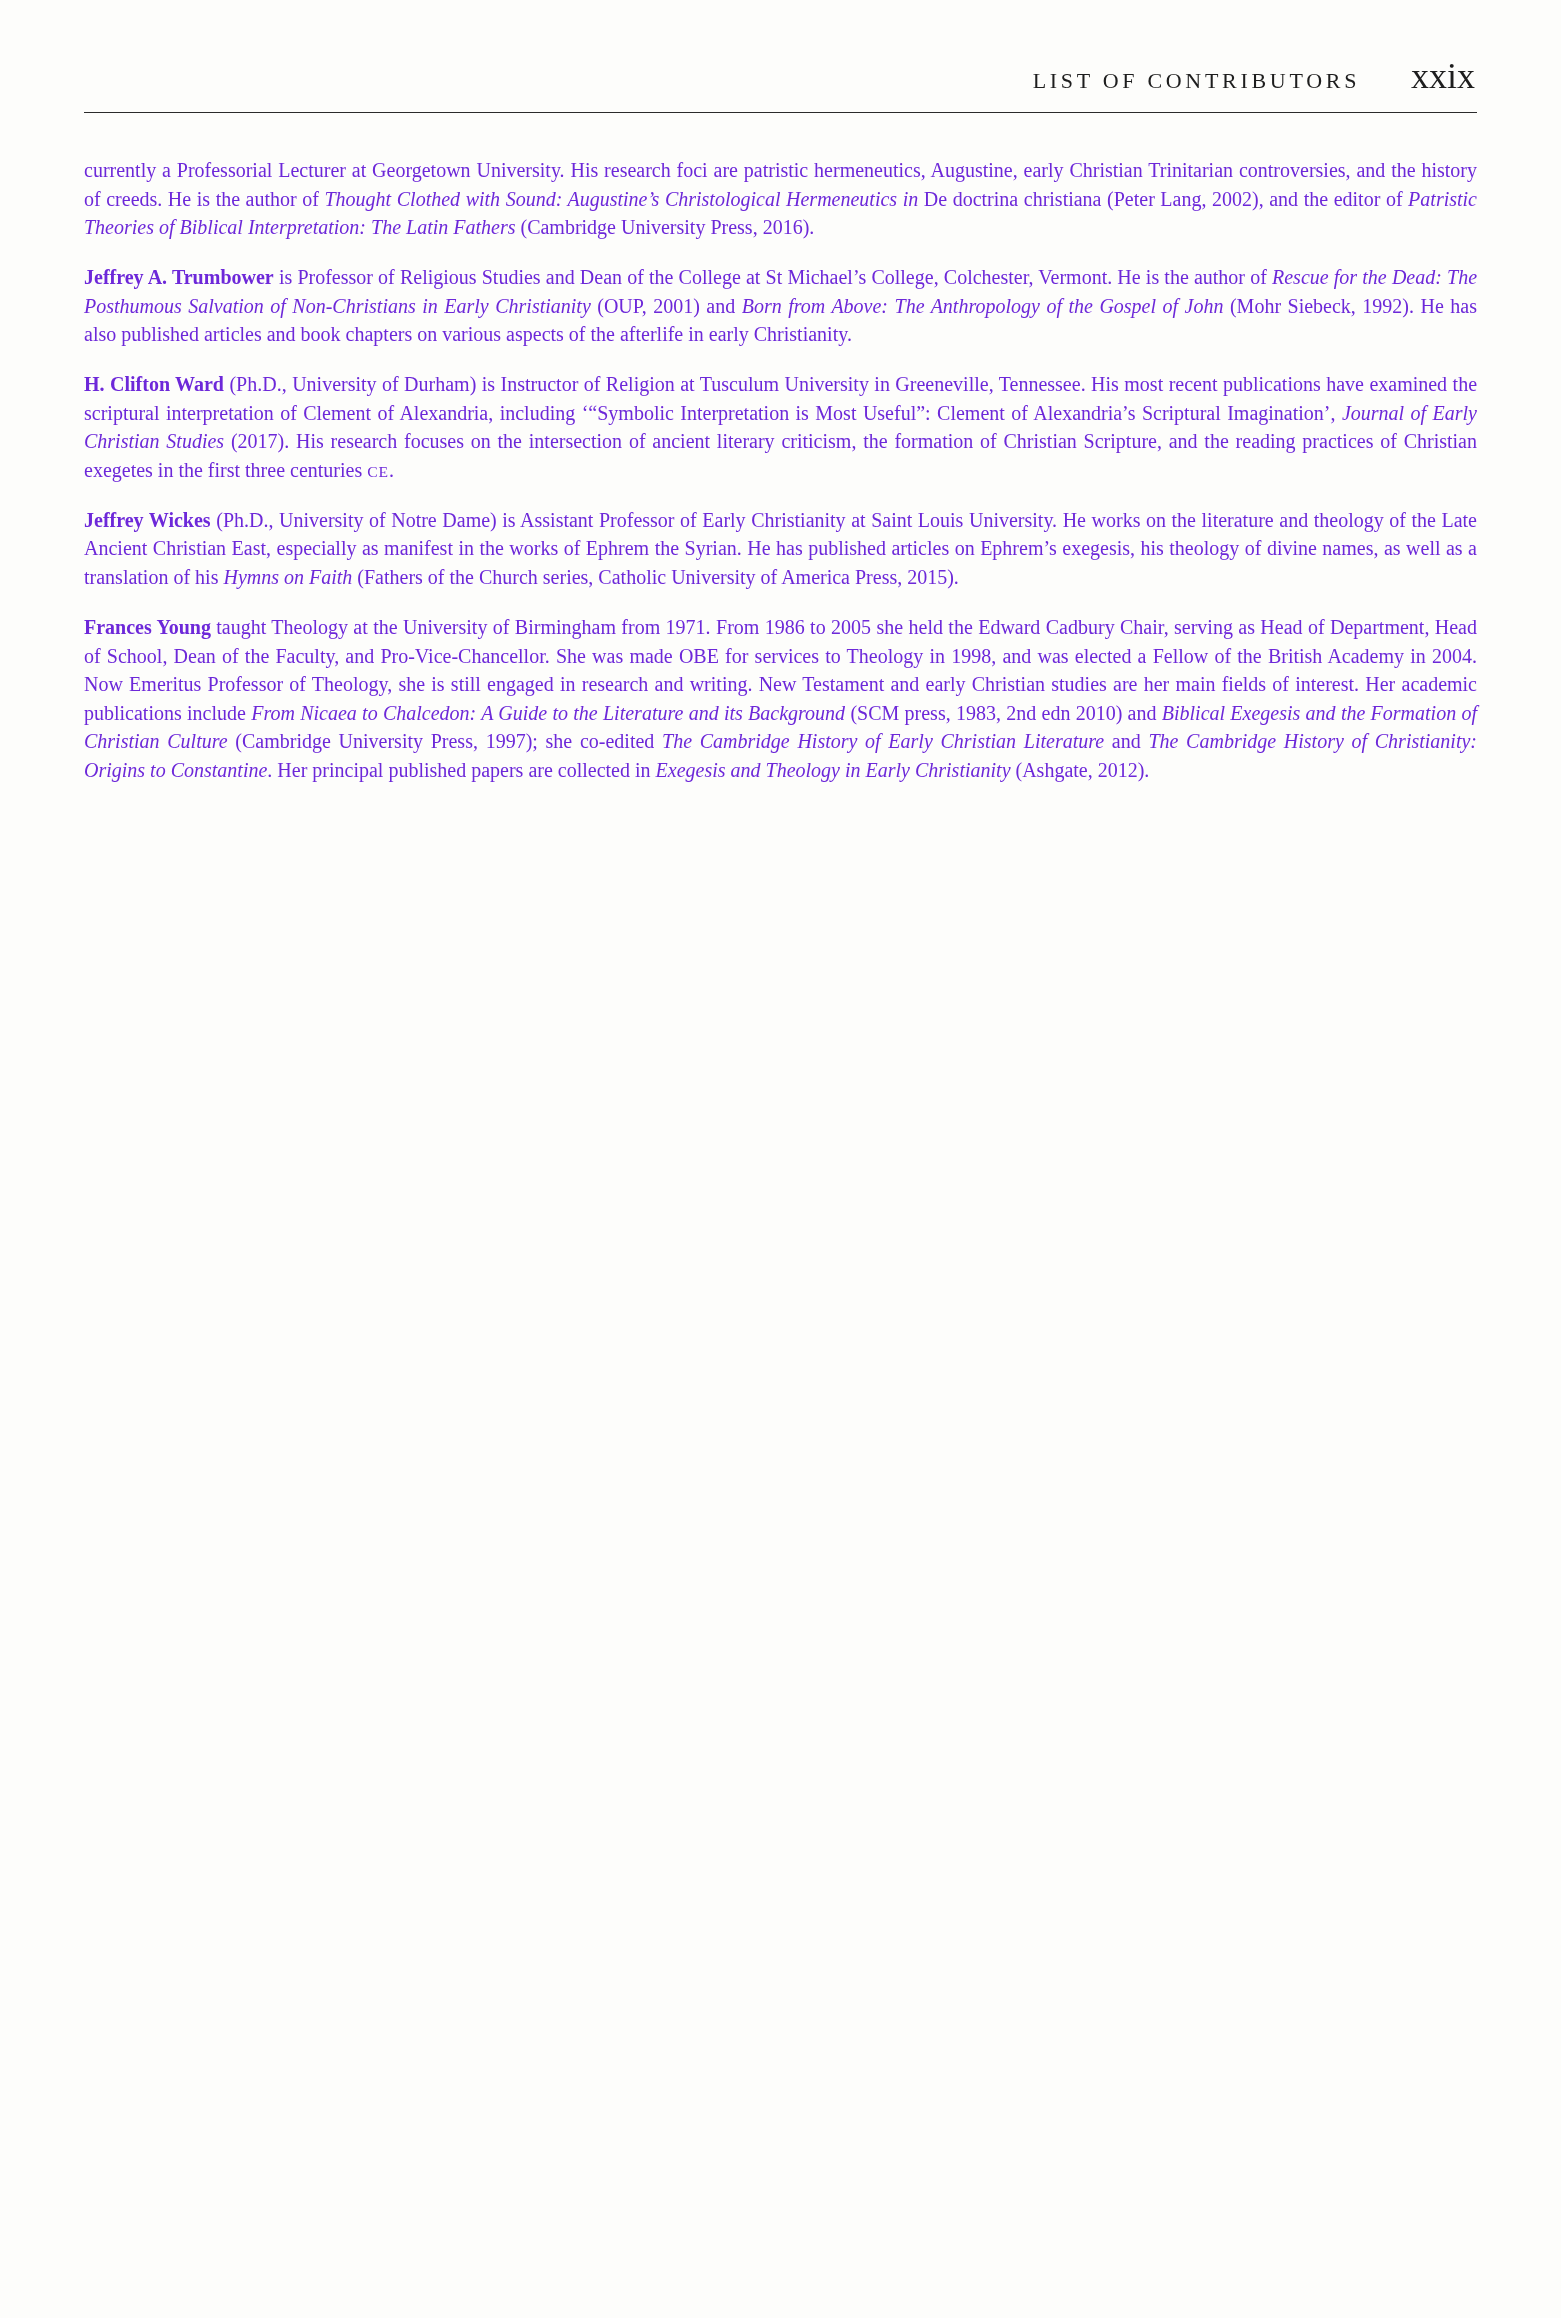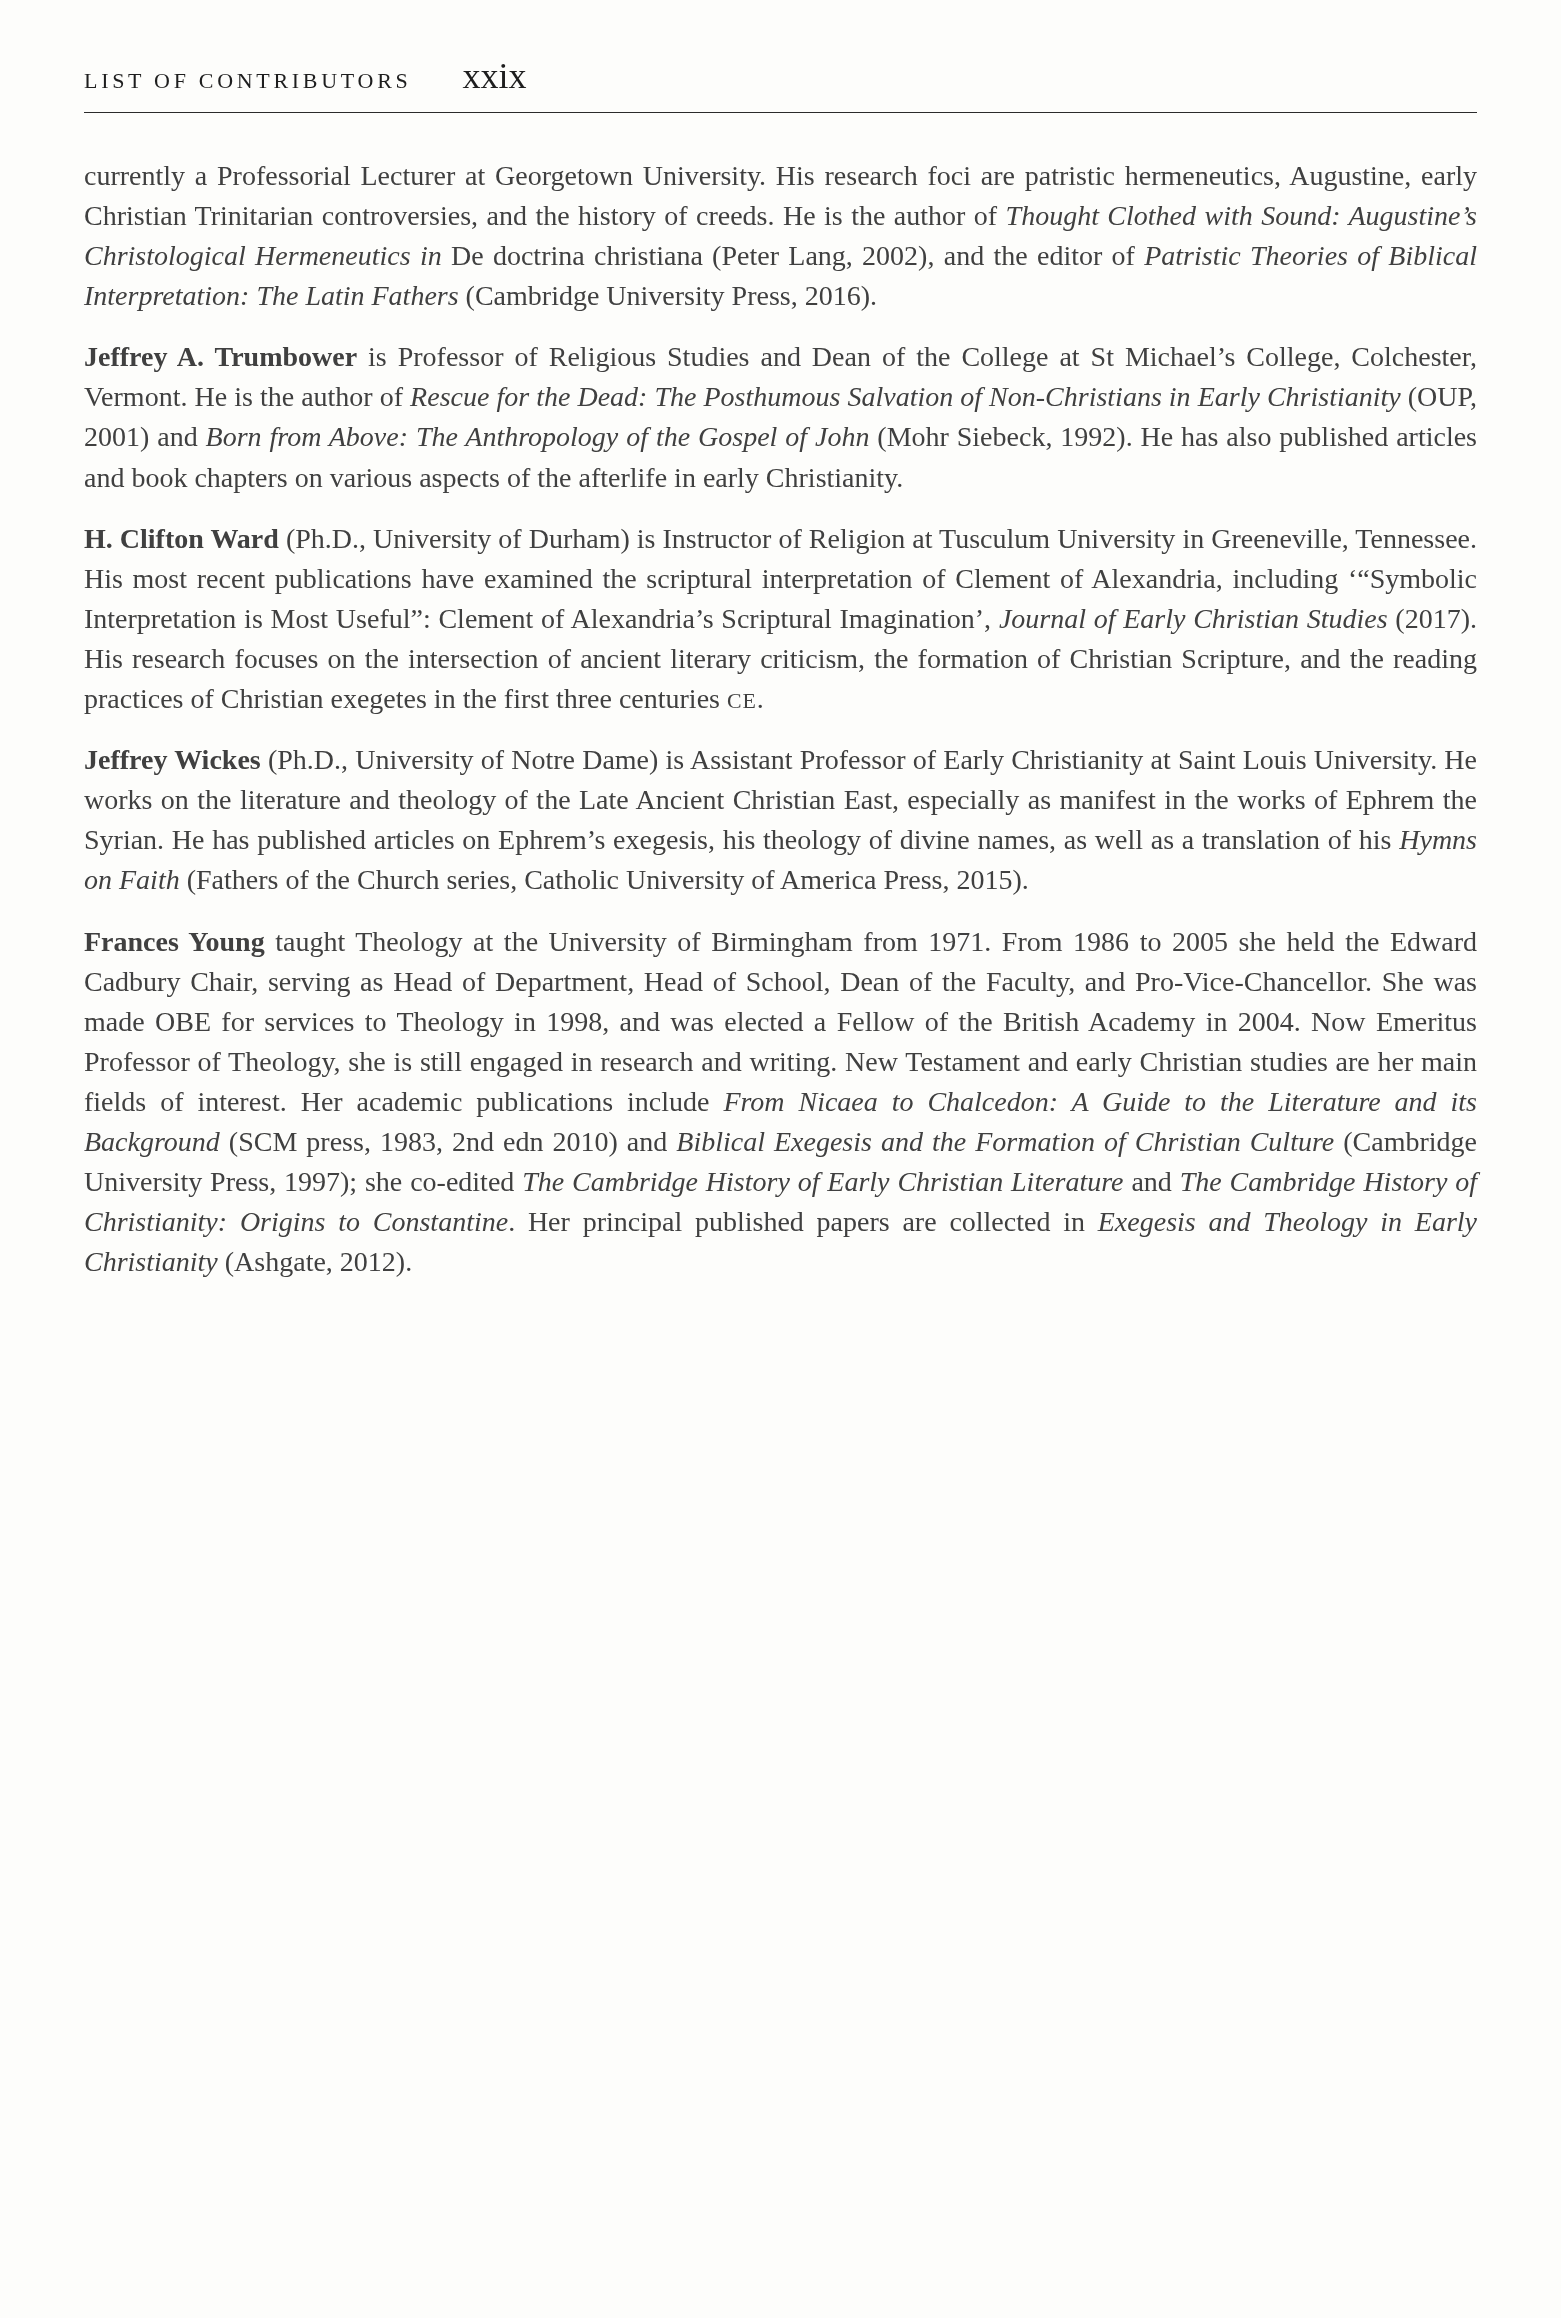--- a/index.html
+++ b/index.html
@@ -12,45 +12,45 @@
     width: 1561px;
     min-height: 2487px;
     background: #fdfdfb;
     box-sizing: border-box;
     padding: 55px 84px 93px 84px;
     font-family: "Liberation Serif", "DejaVu Serif", serif;
     color: #171717;
   }
   .running-header {
     display: flex;
-    justify-content: flex-start;
+    justify-content: flex-end;
     align-items: baseline;
     gap: 51px;
     padding-right: 1.9px;
   }
   .header-title {
     font-size: 22px;
     letter-spacing: 3.7px;
     color: #1e1e1e;
   }
   .page-number {
     font-size: 36px;
     color: #1e1e1e;
   }
   .header-rule {
     border: none;
     border-top: 1.9px solid #2b2b2b;
     margin: 15px 0 0 0;
   }
   .body-text {
     margin-top: 43px;
-    font-size: 28px;
+    font-size: 20px;
     line-height: 1.43;
     text-align: justify;
-    color: #404040;
+    color: #6d28d9;
   }
   .body-text p.para {
     margin: 0 0 21.3px 0;
   }
   .seg.normal { font-style: normal; font-weight: normal; }
   .seg.italic { font-style: italic; }
   .seg.bold   { font-weight: 700; }
   .seg.smallcaps {
     font-size: 0.78em;
     letter-spacing: 0.9px;

